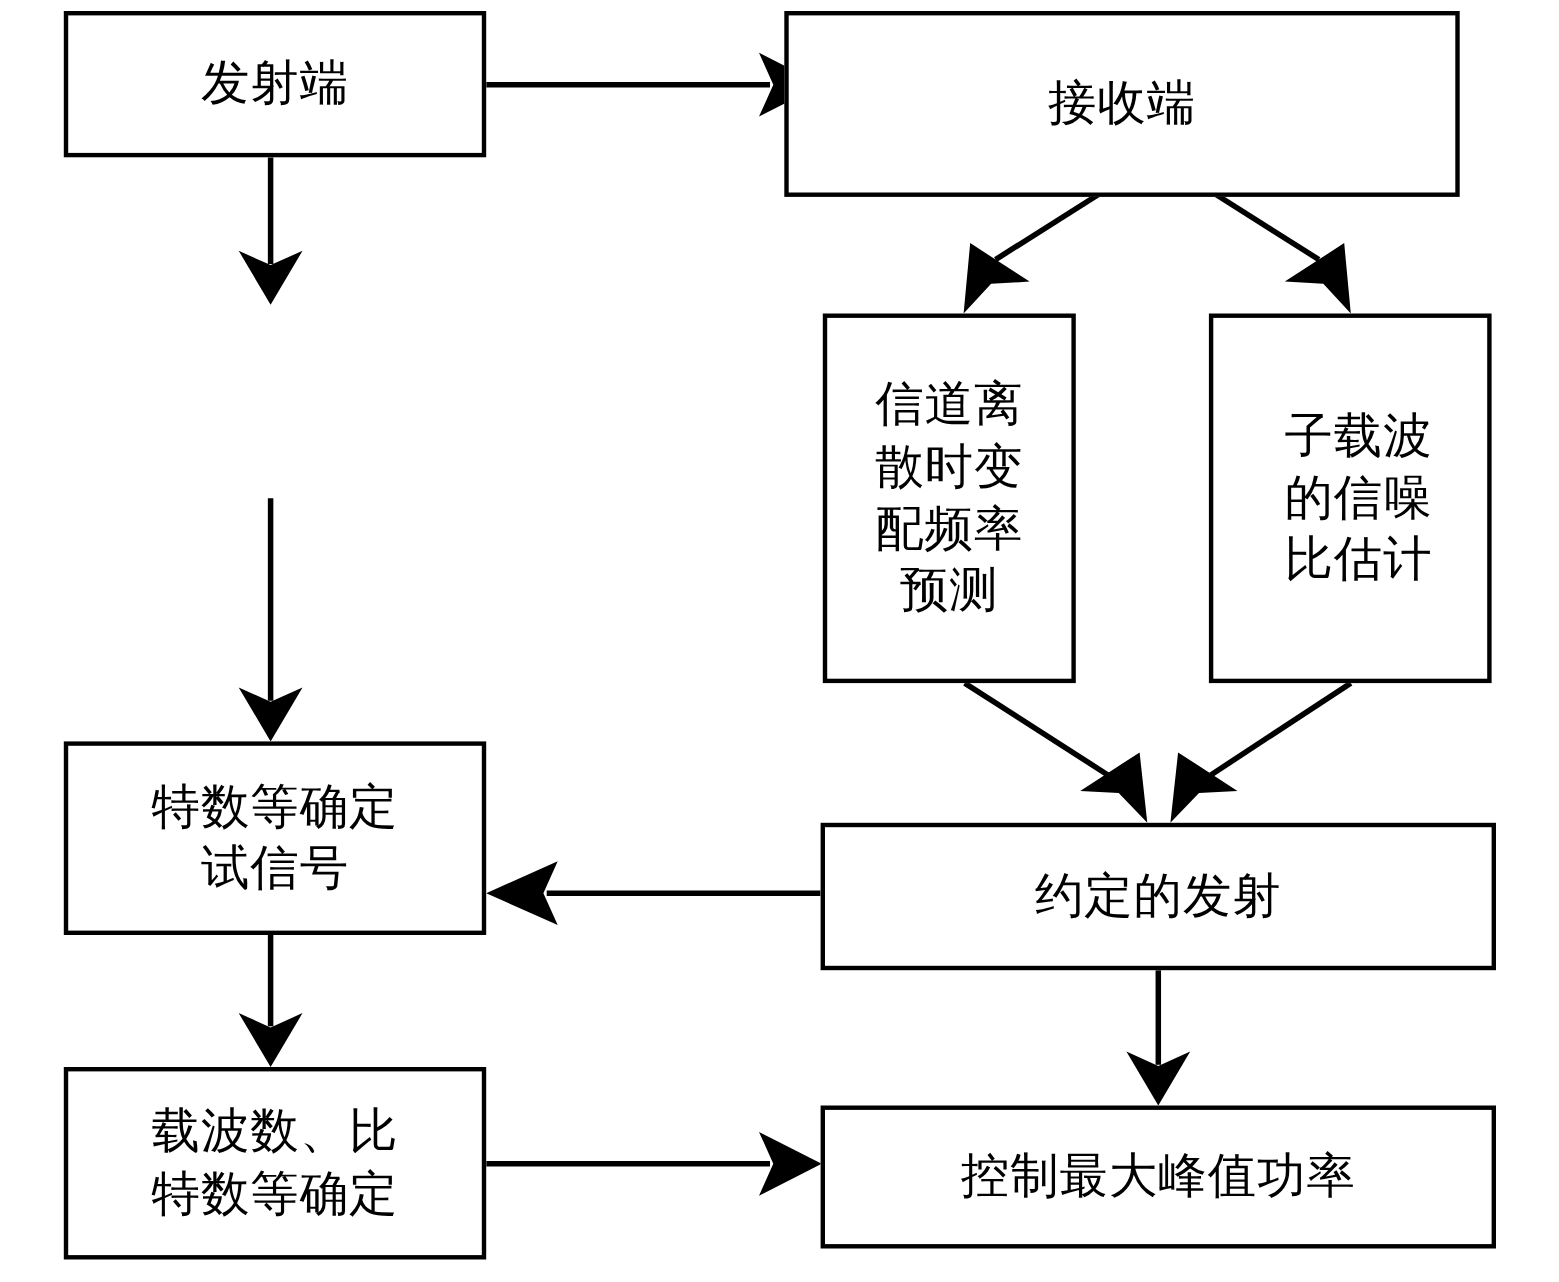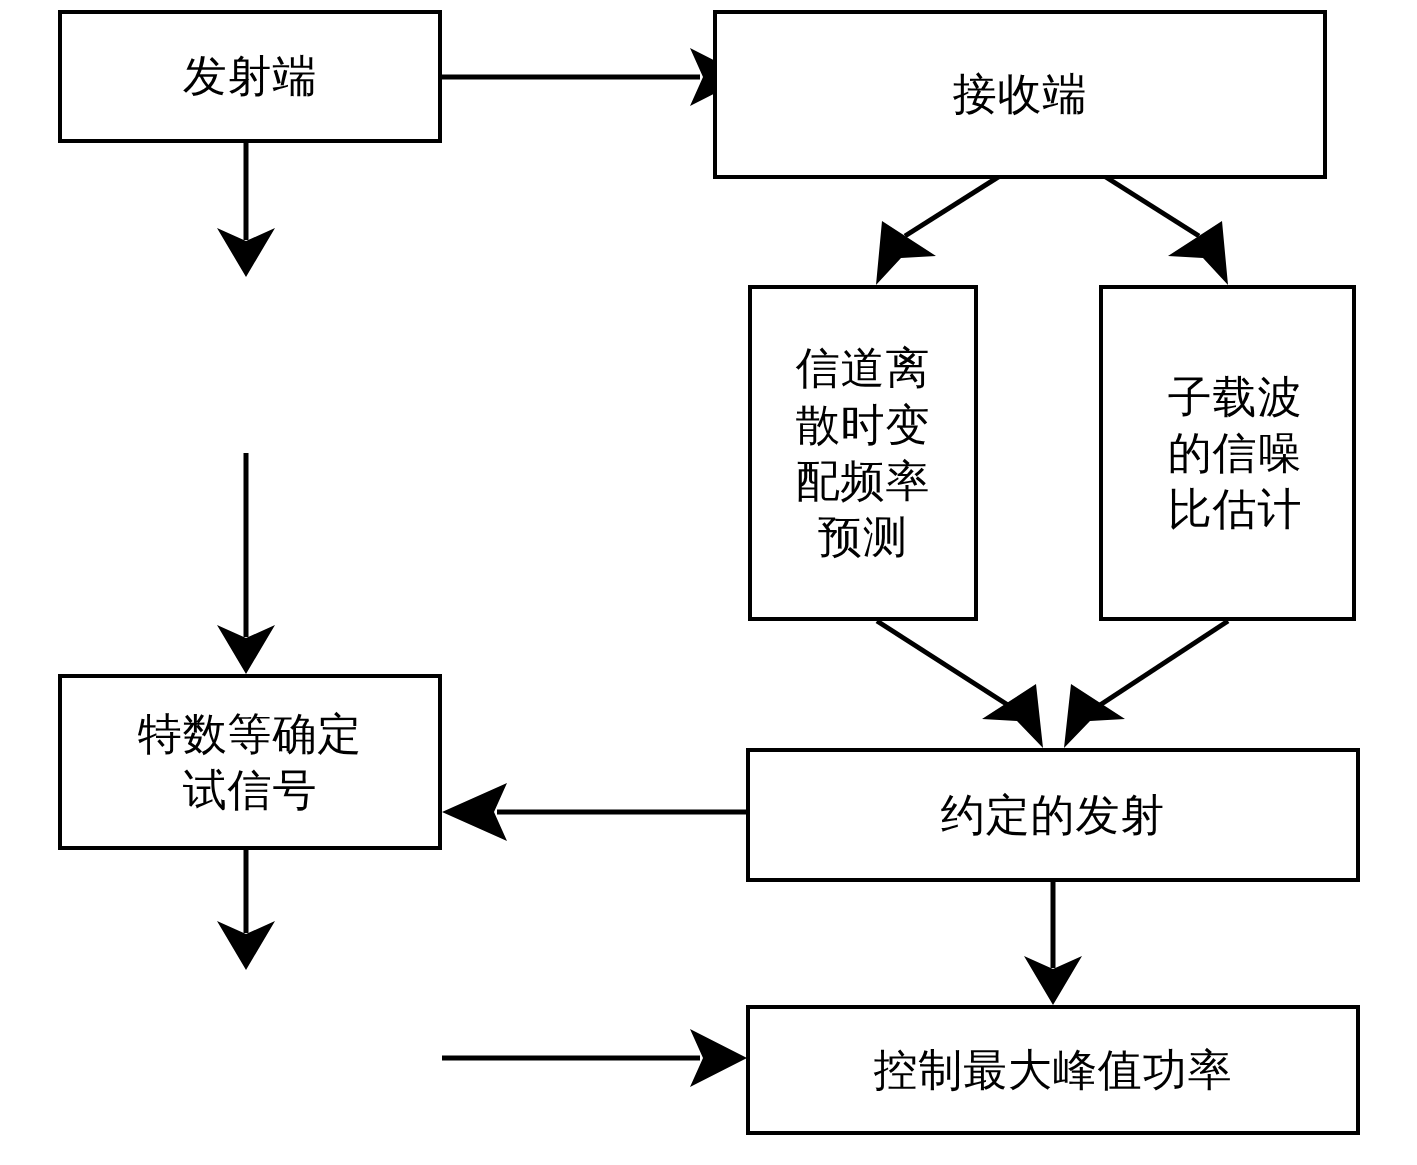--- a/index.html
+++ b/index.html
@@ -158,18 +158,22 @@
 
   <div class="node" id="node-testsig">
     <span class="label">特数等确定
 试信号</span>
   </div>
 
   <div class="node" id="node-mod">
     <span class="label">约定的发射</span>
   </div>
 
+  <div class="node" id="node-carrier">
+    <span class="label">载波数、比
+特数等确定</span>
+  </div>
 
   <div class="node" id="node-peak">
     <span class="label">控制最大峰值功率</span>
   </div>
 
 </div>
 
 </body></html>

